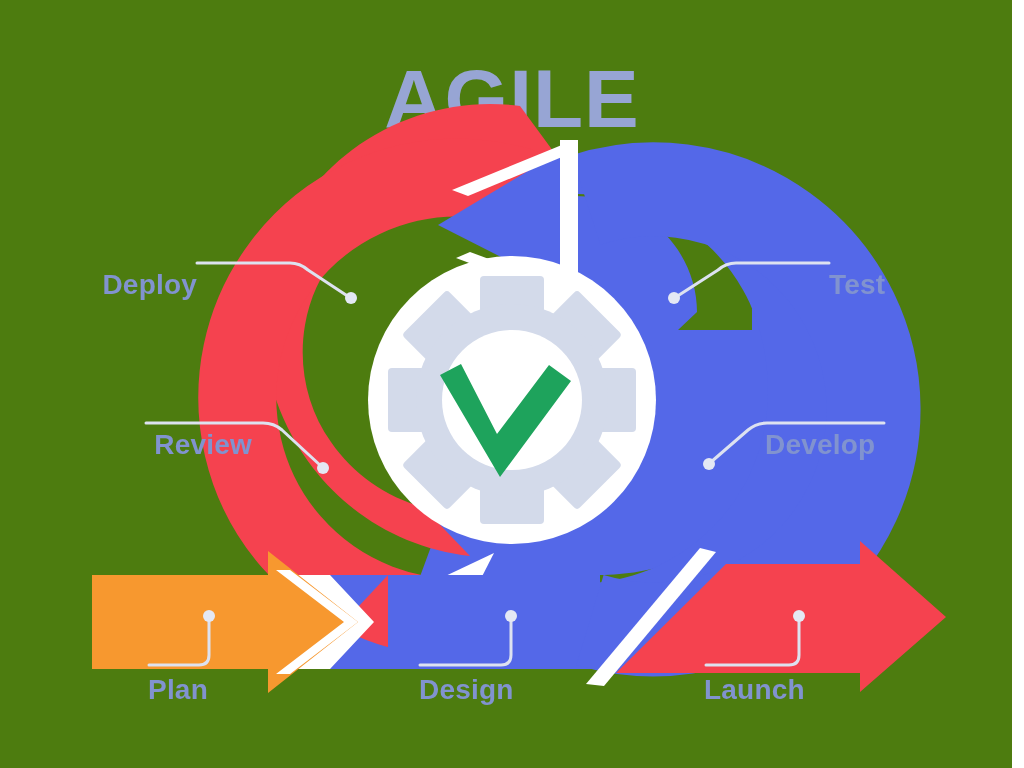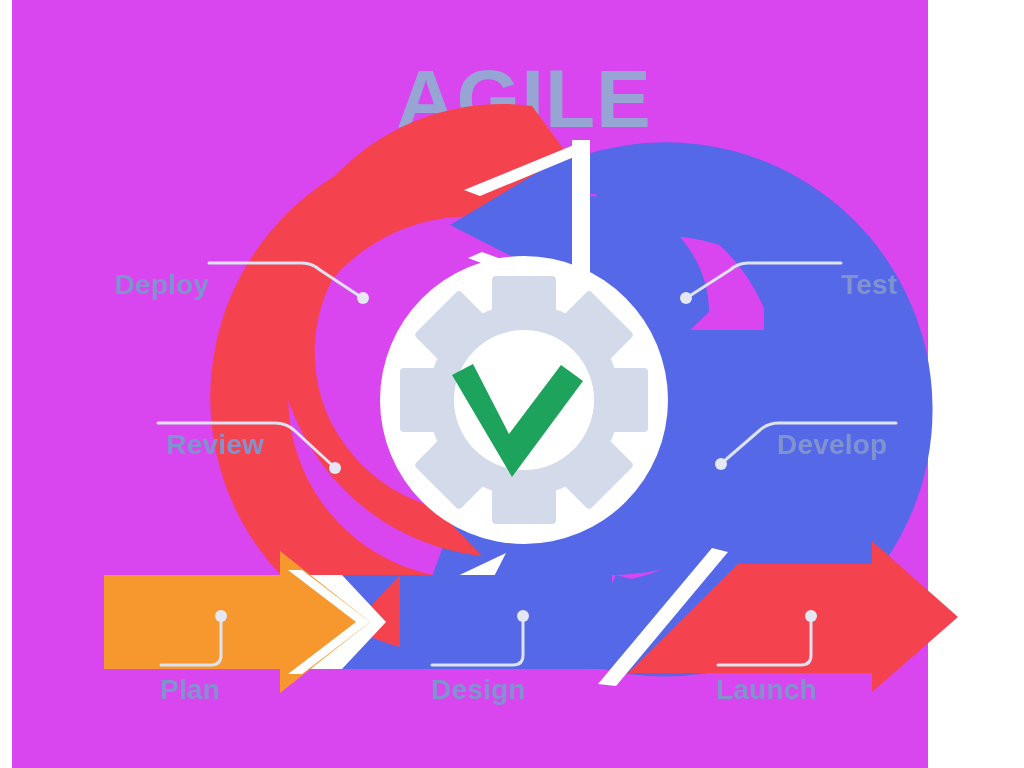--- a/index.html
+++ b/index.html
@@ -9,24 +9,23 @@
     background: #ffffff;
   }
   body {
     width: 1024px;
     height: 768px;
     overflow: hidden;
     font-family: "Liberation Sans", sans-serif;
   }
   #canvas {
     position: relative;
-    width: 916px;
+    width: 1012px;
     height: 768px;
-    background: #d946ef;
-    margin-left: 12px;
+    background: #4d7c0f;
   }
   #diagram {
     position: absolute;
     left: 0;
     top: 0;
     width: 1024px;
     height: 768px;
     display: block;
   }
   .title-text {

